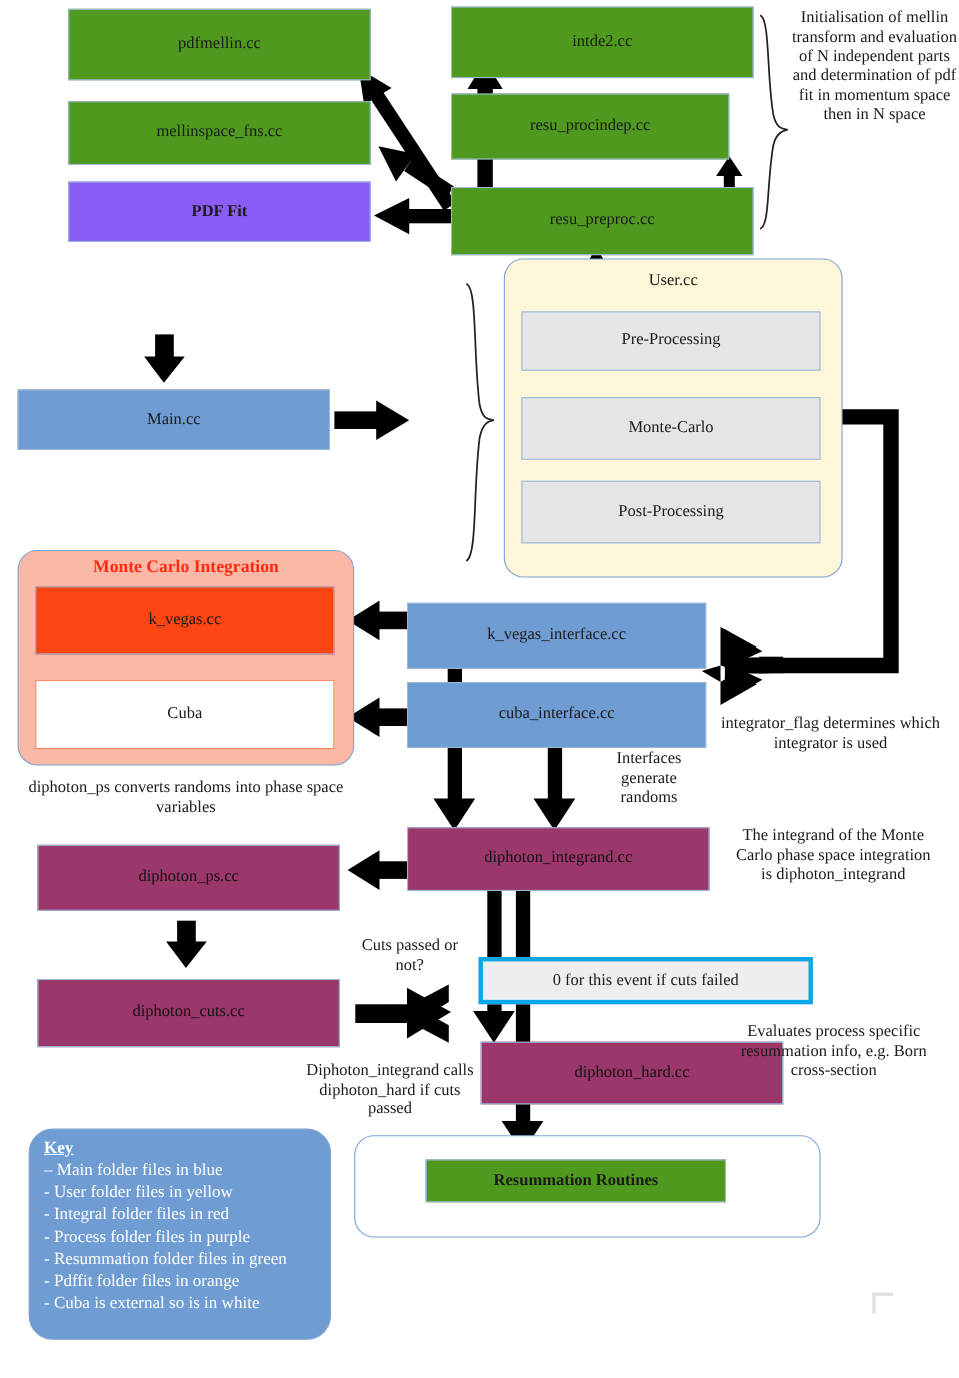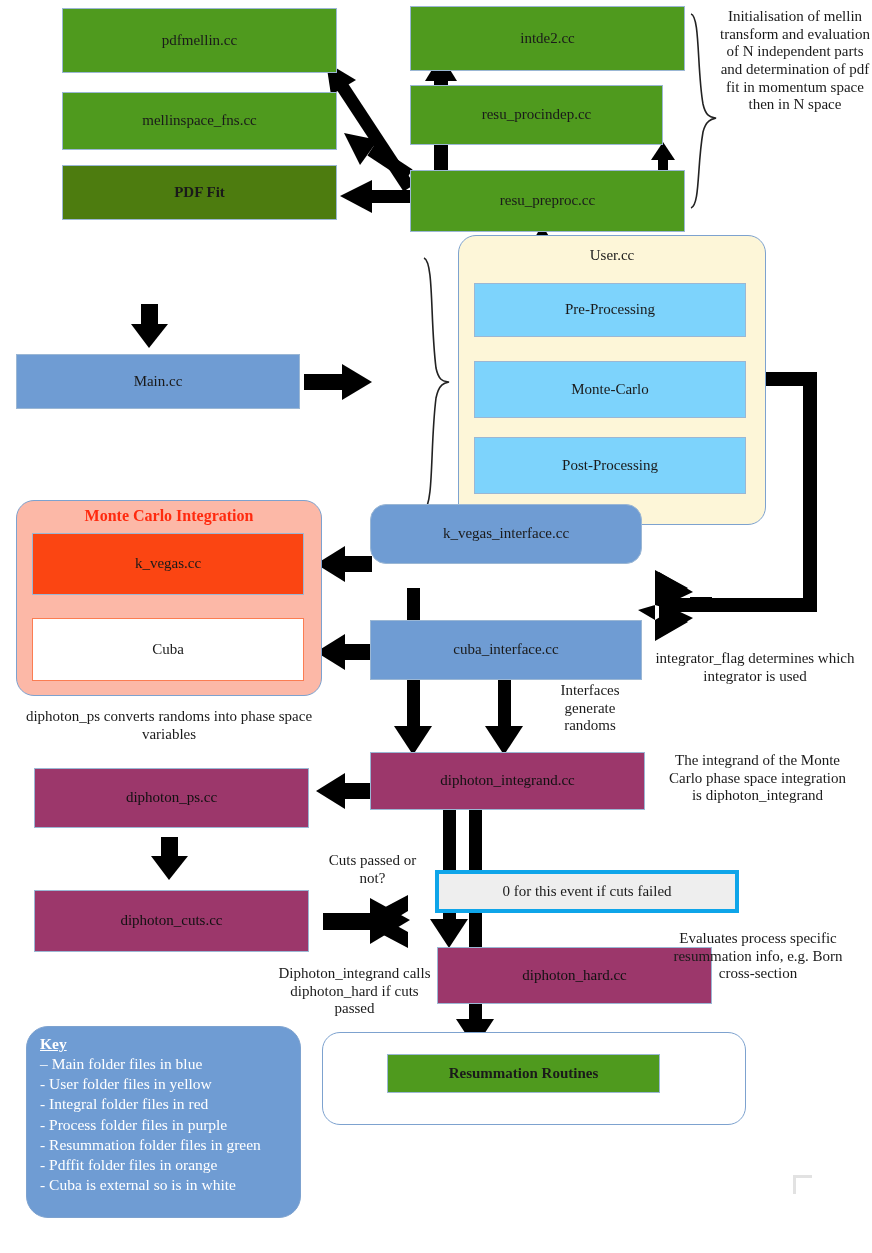--- a/index.html
+++ b/index.html
@@ -4,22 +4,22 @@
 <style>
   html,body{margin:0;padding:0;background:#ffffff;}
   body{font-family:"Liberation Serif",serif;}
   #canvas{position:relative;width:872px;height:1253px;background:#fff;overflow:hidden;}
 
   .box{position:absolute;box-sizing:border-box;display:flex;align-items:center;justify-content:center;
        text-align:center;border:1px solid #9bb7d4;font-size:15px;color:#1a1a1a;line-height:1.15;}
   .green {background:#4f9a1e;}
   .blue  {background:#6f9cd3;}
   .purple{background:#9c376b;color:#111;}
-  .yellow{background:#7dd3fc;}
-  .orange{background:#4d7c0f;font-weight:bold;}
+  .yellow{background:#e5e5e5;}
+  .orange{background:#8b5cf6;font-weight:bold;}
   .red   {background:#fb4512;}
   .white {background:#ffffff;border:1px solid #fb7d52;}
   .grey  {background:#eeeeee;border:4px solid #0ea5e9;font-size:15px;}
 
   .round{position:absolute;box-sizing:border-box;border-radius:18px;border:1px solid #7da2cf;}
   .user-cont{background:#fdf6d8;}
   .mc-cont{background:#fcb8a7;}
   .resum-cont{background:#ffffff;}
   .key-cont{background:#6f9cd3;border-radius:22px;}
 
@@ -180,21 +180,21 @@
   <div class="box yellow" style="left:474px;top:437px;width:272px;height:57px;">Post-Processing</div>
 
   <div class="round mc-cont" style="left:16px;top:500px;width:306px;height:196px;"></div>
   <div class="ttl mc-ttl" style="left:16px;top:507px;width:306px;">Monte Carlo Integration</div>
 
   <div class="box red" style="left:32px;top:533px;width:272px;height:62px;">k_vegas.cc</div>
   <div class="box white" style="left:32px;top:618px;width:272px;height:63px;">Cuba</div>
 
   <div class="cap" style="left:16px;top:708px;width:306px;">diphoton_ps converts randoms into phase space variables</div>
 
-  <div class="box blue" style="left:370px;top:504px;width:272px;height:60px;border-radius:16px;">k_vegas_interface.cc</div>
+  <div class="box blue" style="left:370px;top:548px;width:272px;height:60px;">k_vegas_interface.cc</div>
   <div class="box blue" style="left:370px;top:620px;width:272px;height:60px;">cuba_interface.cc</div>
 
   <div class="cap" style="left:540px;top:682px;width:100px;">Interfaces generate randoms</div>
 
   <div class="cap" style="left:655px;top:650px;width:200px;">integrator_flag determines which integrator is used</div>
 
   <div class="box purple" style="left:370px;top:752px;width:275px;height:58px;">diphoton_integrand.cc</div>
 
   <div class="cap" style="left:665px;top:752px;width:185px;">The integrand of the Monte Carlo phase space integration is diphoton_integrand</div>
 

